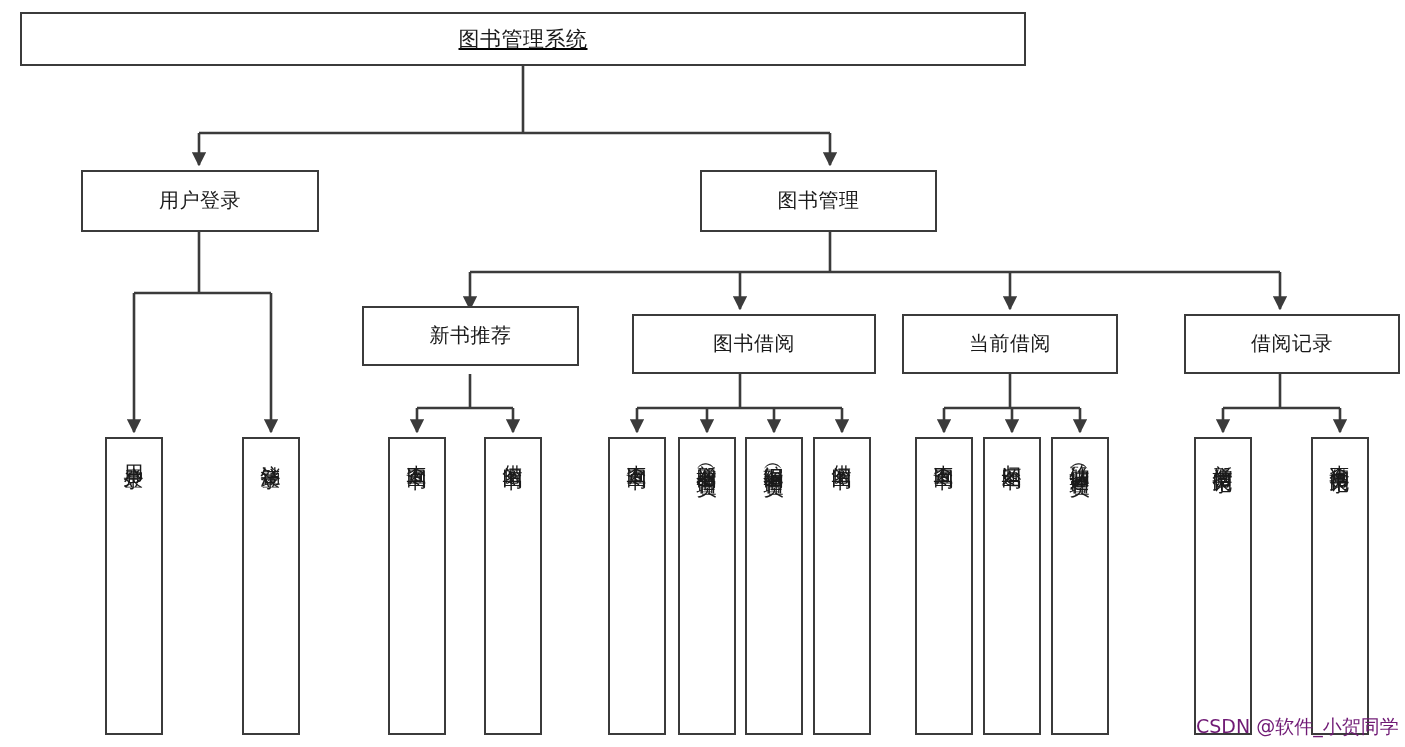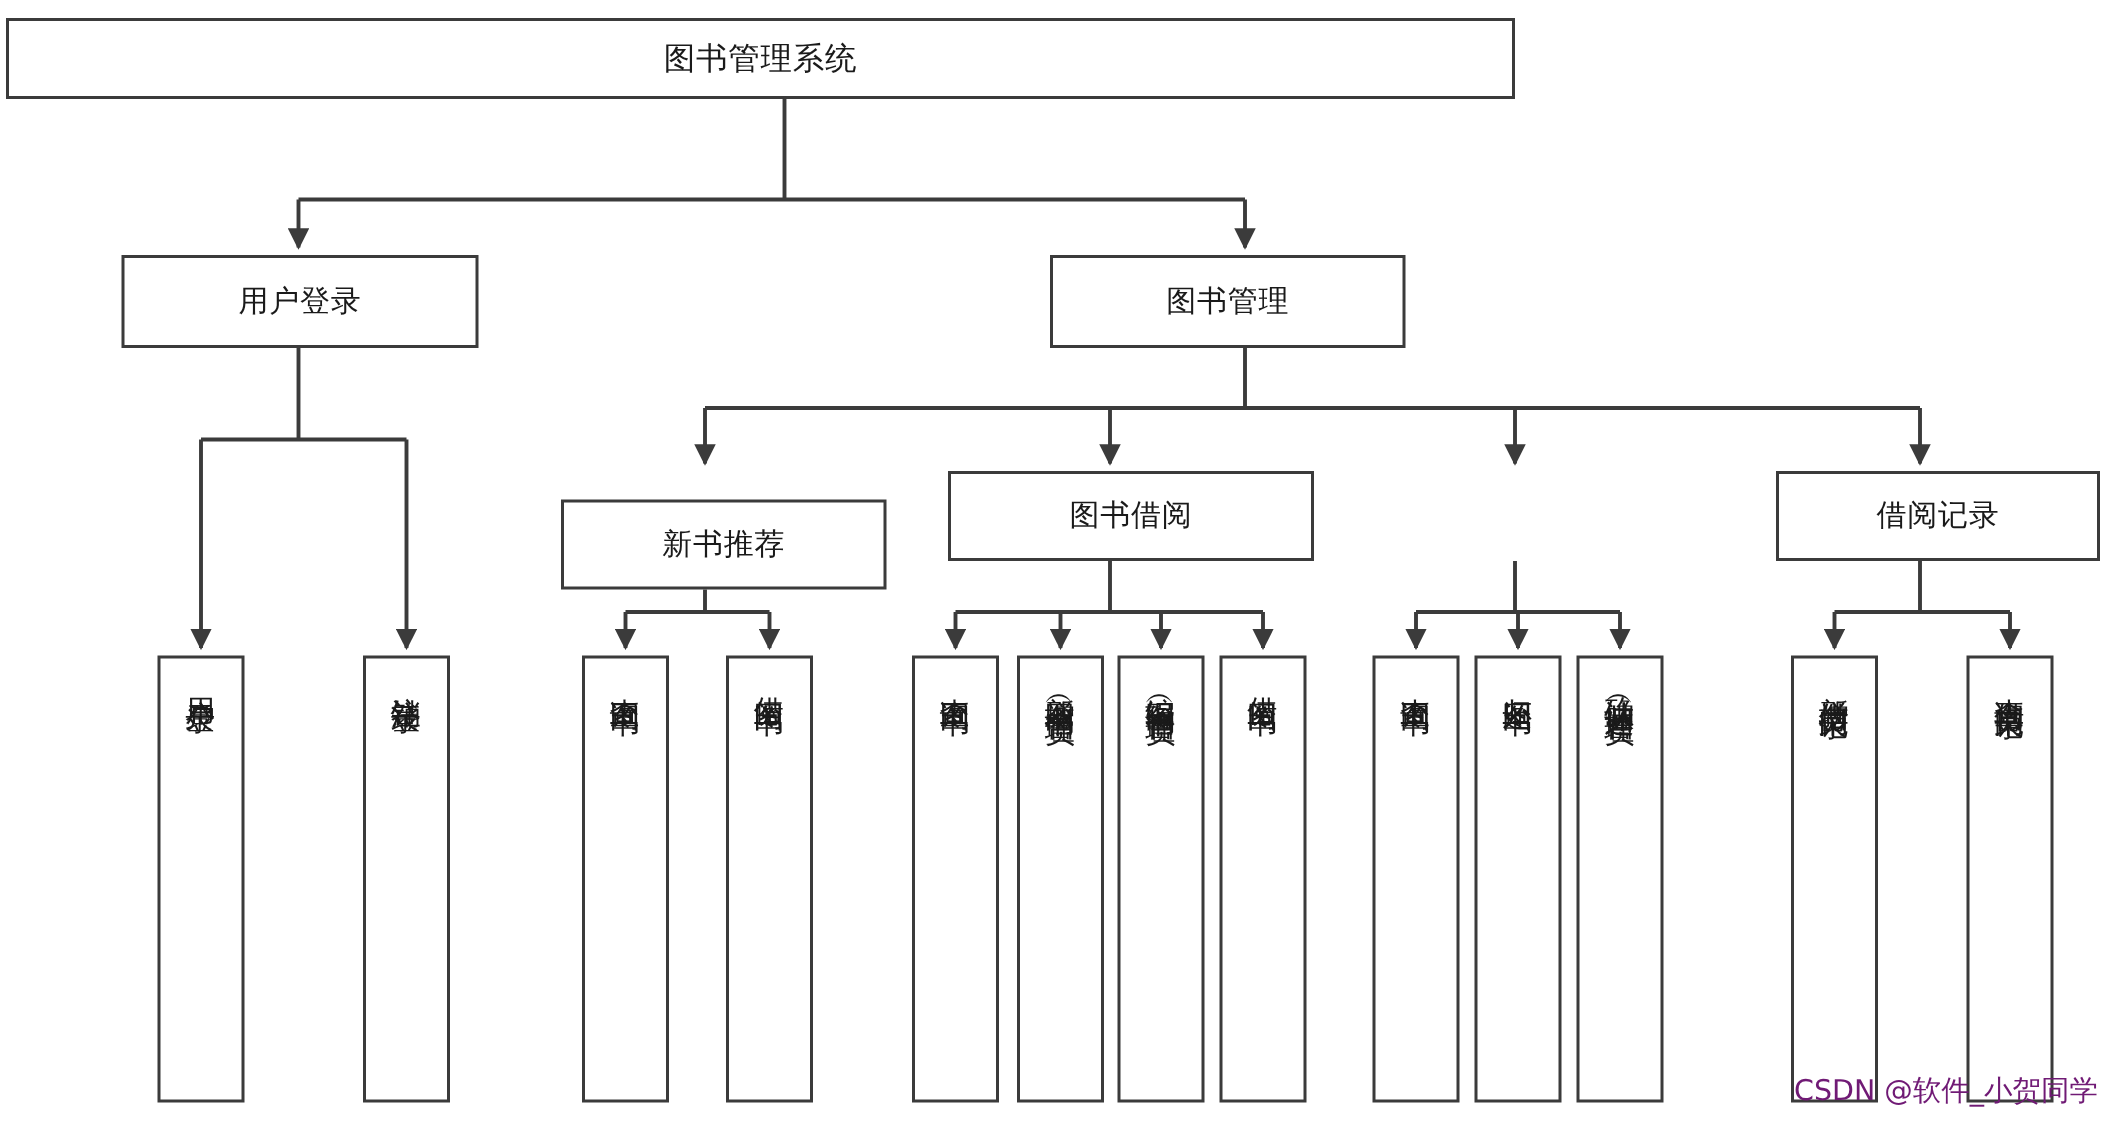--- a/index.html
+++ b/index.html
@@ -115,36 +115,39 @@
       <path d="M 1012 408 L 1012 432" marker-end="url(#arrow)"></path>
       <path d="M 1080 408 L 1080 432" marker-end="url(#arrow)"></path>
 
       <path d="M 1280 374 L 1280 408"></path>
       <path d="M 1223 408 L 1340 408"></path>
       <path d="M 1223 408 L 1223 432" marker-end="url(#arrow)"></path>
       <path d="M 1340 408 L 1340 432" marker-end="url(#arrow)"></path>
     </g>
   </svg>
 
-  <div class="node root" style="left:4px; top:12px; width:1006px; height:54px;">
+  <div class="node root" style="left:20px; top:12px; width:1006px; height:54px;text-decoration:underline;">
     <span class="node-label">图书管理系统</span>
   </div>
 
   <div class="node" style="left:81px; top:170px; width:238px; height:62px;">
     <span class="node-label">用户登录</span>
   </div>
   <div class="node" style="left:700px; top:170px; width:237px; height:62px;">
     <span class="node-label">图书管理</span>
   </div>
 
-  <div class="node" style="left:362px; top:333px; width:217px; height:60px;margin-left:12px;">
+  <div class="node" style="left:362px; top:306px; width:217px; height:60px;">
     <span class="node-label">新书推荐</span>
   </div>
   <div class="node" style="left:632px; top:314px; width:244px; height:60px;">
     <span class="node-label">图书借阅</span>
+  </div>
+  <div class="node" style="left:902px; top:314px; width:216px; height:60px;">
+    <span class="node-label">当前借阅</span>
   </div>
   <div class="node" style="left:1184px; top:314px; width:216px; height:60px;">
     <span class="node-label">借阅记录</span>
   </div>
 
   <div class="node vertical" style="left:105px; top:437px; width:58px; height:298px;">
     <span class="node-label">用户登录</span>
   </div>
   <div class="node vertical" style="left:242px; top:437px; width:58px; height:298px;">
     <span class="node-label">注销登录</span>

